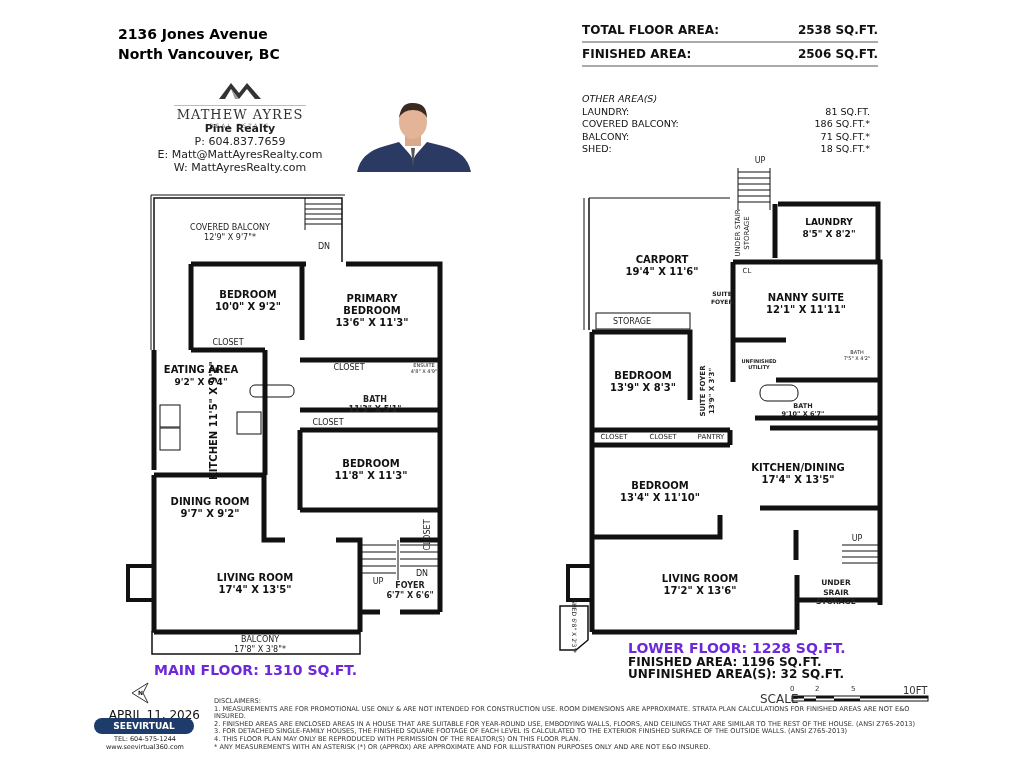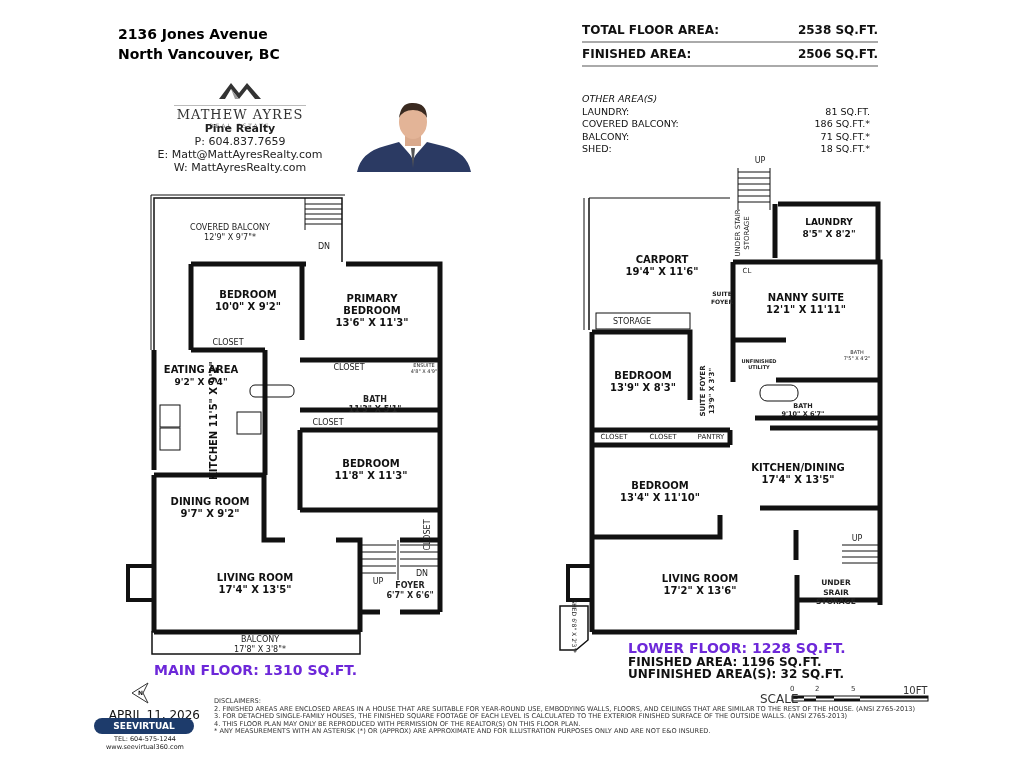--- a/index.html
+++ b/index.html
@@ -359,17 +359,18 @@
 
 <div class="abs" style="left:138px;top:689px;font-size:6px;font-weight:bold;">N</div>
 <div class="abs date">APRIL 11, 2026</div>
 <div class="abs seev">SEEVIRTUAL</div>
 <div class="abs seec">
   <div>TEL: 604-575-1244</div>
   <div>www.seevirtual360.com</div>
 </div>
 <div class="abs disc">
   <div>DISCLAIMERS:</div>
+  <div>1. MEASUREMENTS ARE FOR PROMOTIONAL USE ONLY &amp; ARE NOT INTENDED FOR CONSTRUCTION USE. ROOM DIMENSIONS ARE APPROXIMATE. STRATA PLAN CALCULATIONS FOR FINISHED AREAS ARE NOT E&amp;O INSURED.</div>
   <div>2. FINISHED AREAS ARE ENCLOSED AREAS IN A HOUSE THAT ARE SUITABLE FOR YEAR-ROUND USE, EMBODYING WALLS, FLOORS, AND CEILINGS THAT ARE SIMILAR TO THE REST OF THE HOUSE. (ANSI Z765-2013)</div>
   <div>3. FOR DETACHED SINGLE-FAMILY HOUSES, THE FINISHED SQUARE FOOTAGE OF EACH LEVEL IS CALCULATED TO THE EXTERIOR FINISHED SURFACE OF THE OUTSIDE WALLS. (ANSI Z765-2013)</div>
   <div>4. THIS FLOOR PLAN MAY ONLY BE REPRODUCED WITH PERMISSION OF THE REALTOR(S) ON THIS FLOOR PLAN.</div>
   <div>* ANY MEASUREMENTS WITH AN ASTERISK (*) OR (APPROX) ARE APPROXIMATE AND FOR ILLUSTRATION PURPOSES ONLY AND ARE NOT E&amp;O INSURED.</div>
 </div>
 
 </body></html>

